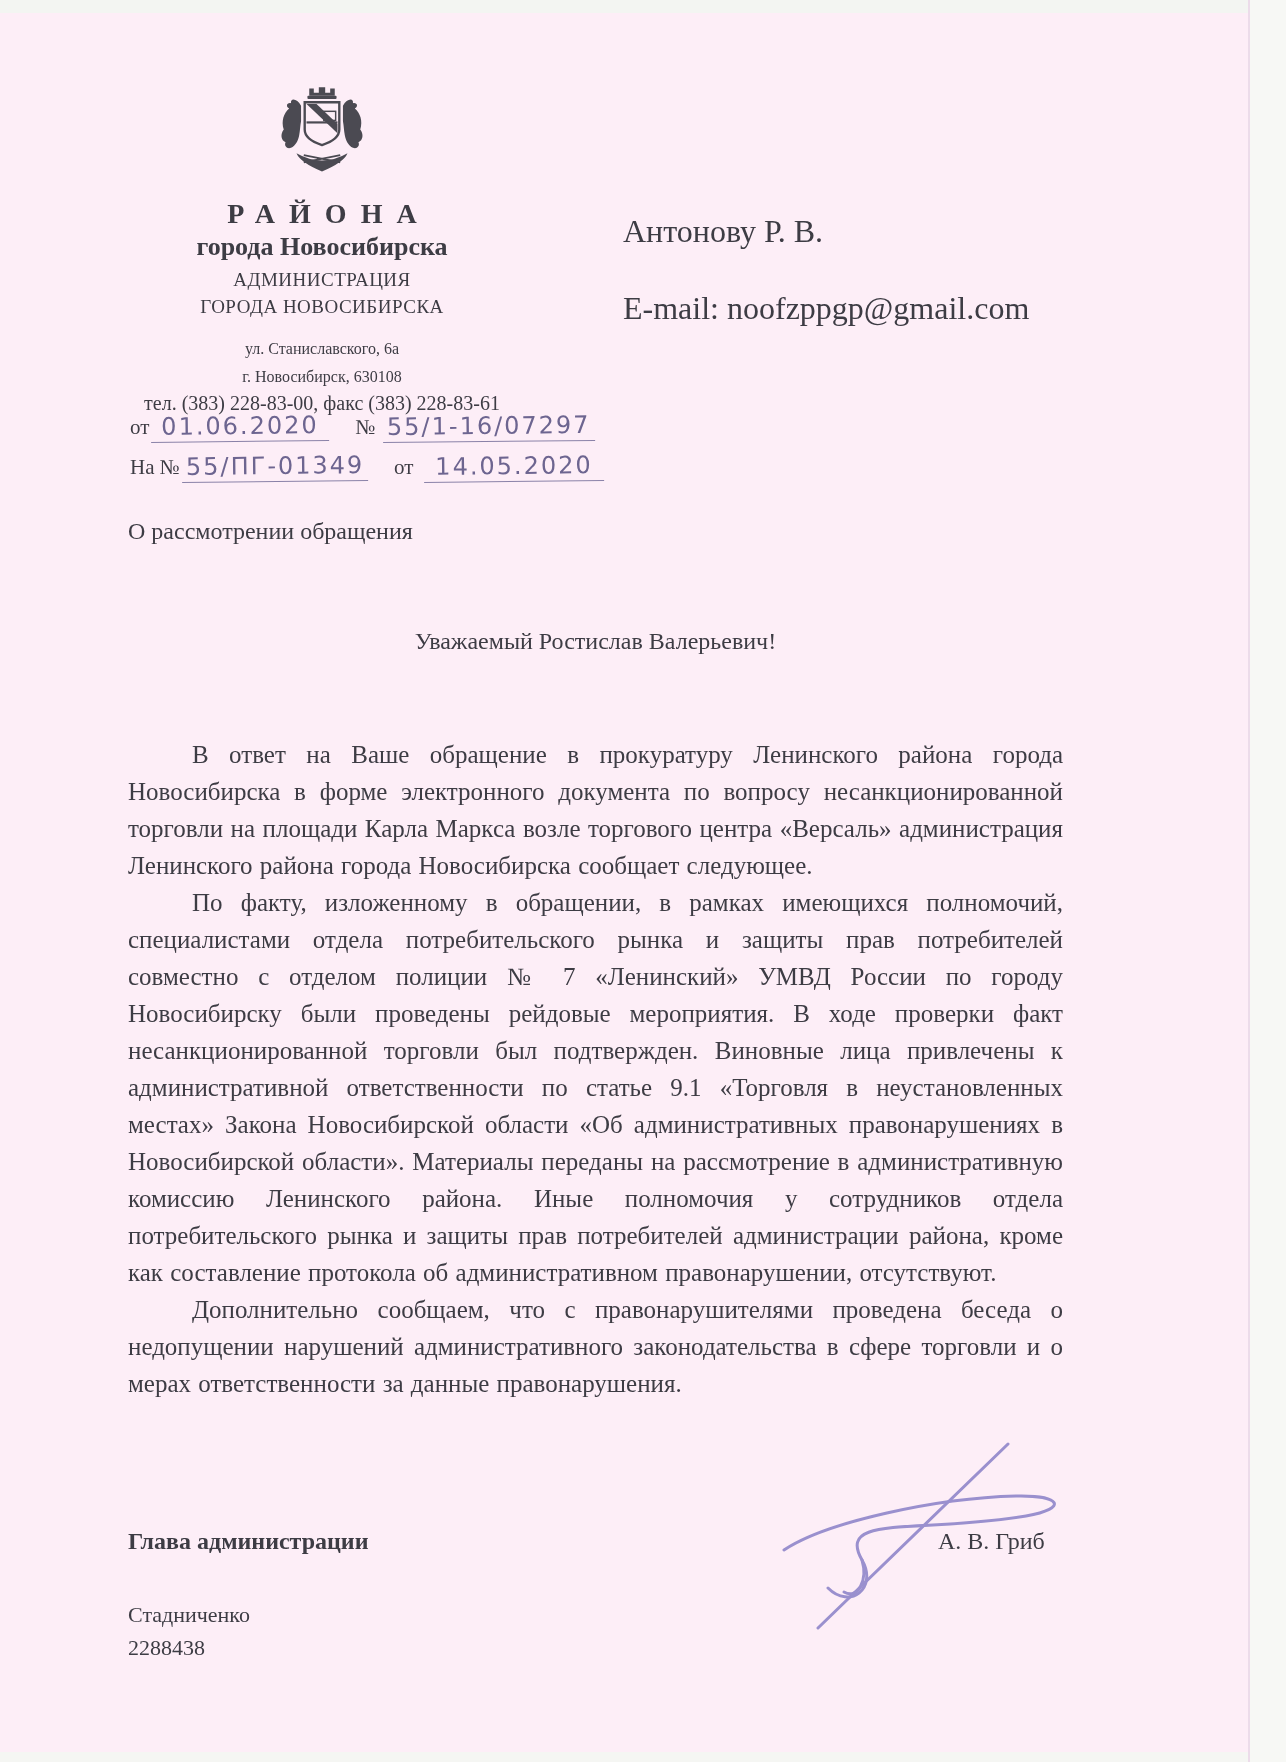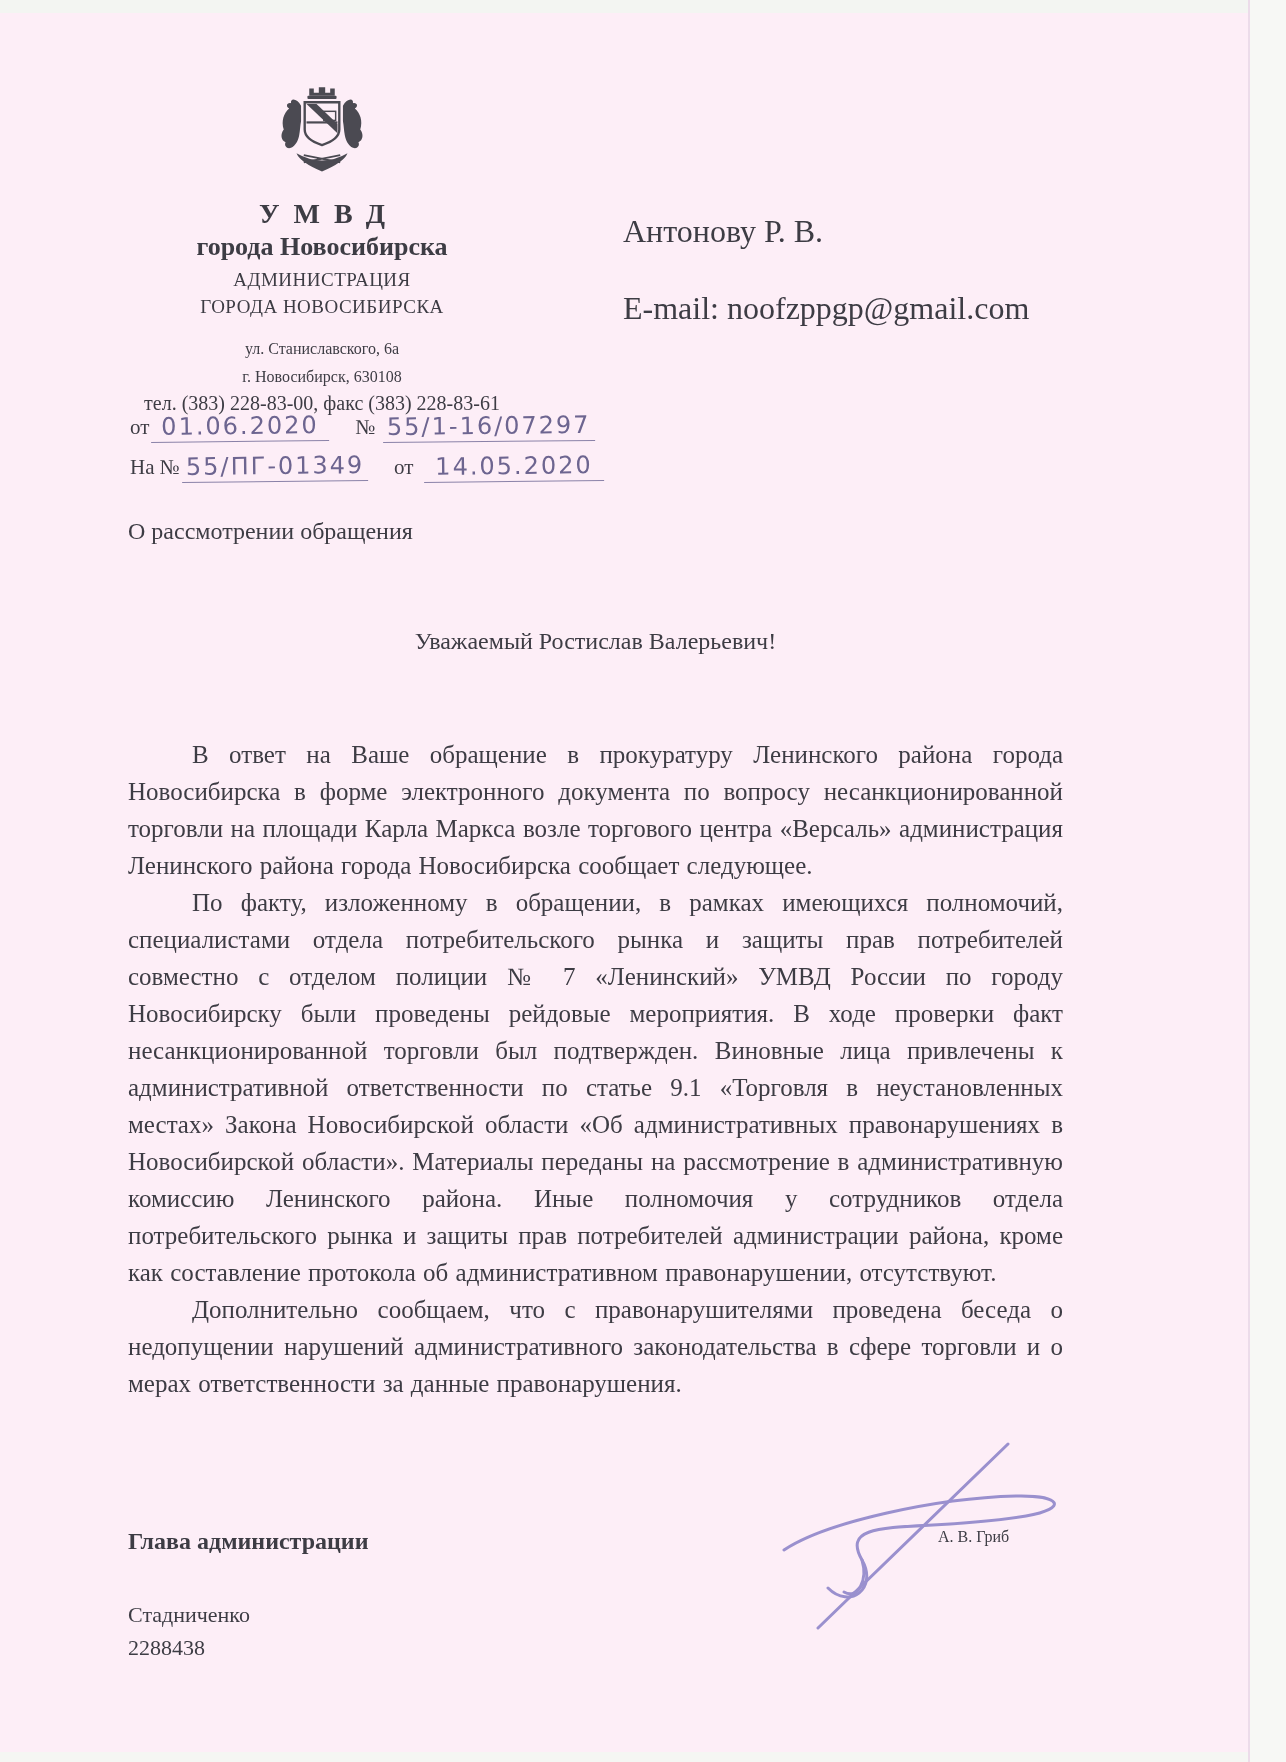--- a/index.html
+++ b/index.html
@@ -62,21 +62,21 @@
   
   .body-text { position:absolute; left:128px; top:736px; width:935px; }
   .body-text p {
     margin: 0; font-size: 25px; line-height: 37px;
     text-align: justify; text-indent: 64px;
     word-spacing: 1px;
   }
 
   
   .sig-title { position:absolute; left:128px; top:1528px; font-size:24px;font-weight:bold; }
-  .sig-name  { position:absolute; left:938px; top:1528px; font-size:16px; }
+  .sig-name  { position:absolute; left:938px; top:1528px; font-size:24px; }
   .sig-mark  { position:absolute; left:768px; top:1438px; }
 
   
   .footer { position:absolute; left:128px; top:1598px; font-size:22px; line-height:33px; }
 </style>
 </head>
 <body>
 
 <div class="scan-top"></div>
 <div class="scan-bottom"></div>
@@ -97,21 +97,21 @@
         <path d="M31 20 h38 v30 q0 11 -19 17 q-19 -6 -19 -17 z" fill="none" stroke="#4b4a52" stroke-width="2.6"></path>
         <path d="M33 22 L67 54 L67 44 L44 22 z"></path>
         <rect x="33" y="41" width="34" height="2.4"></rect>
         <rect x="52" y="30" width="13" height="10" fill="none" stroke="#4b4a52" stroke-width="1.6"></rect>
 
         <path d="M22 76 Q50 92 78 76 Q74 86 50 96 Q26 86 22 76 z"></path>
         <path d="M30 86 L70 78 M30 78 L70 86" stroke="#4b4a52" stroke-width="2" fill="none"></path>
       </g>
     </svg>
   </span>
-  <div class="org-title">УМВД</div>
+  <div class="org-title">РАЙОНА</div>
   <div class="org-subtitle">города Новосибирска</div>
   <div class="org-caps">АДМИНИСТРАЦИЯ</div>
   <div class="org-caps">ГОРОДА НОВОСИБИРСКА</div>
   <div class="addr">
     <div>ул. Станиславского, 6а</div>
     <div>г. Новосибирск, 630108</div>
   </div>
   <div class="phone">тел. (383) 228-83-00, факс (383) 228-83-61</div>
 </div>
 

